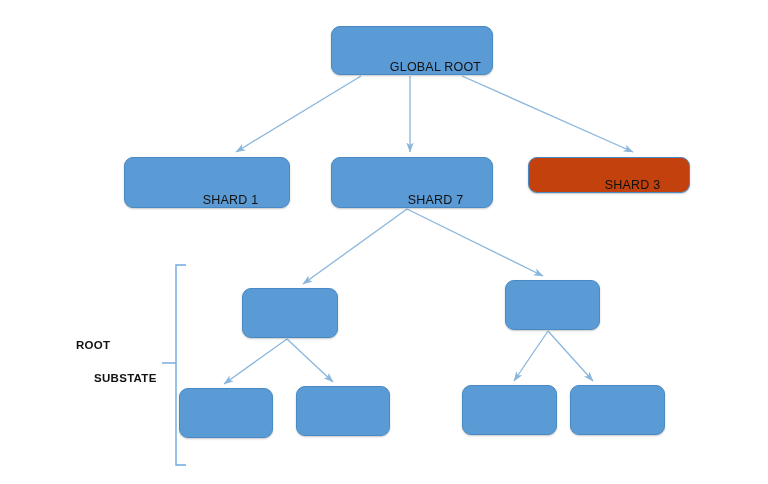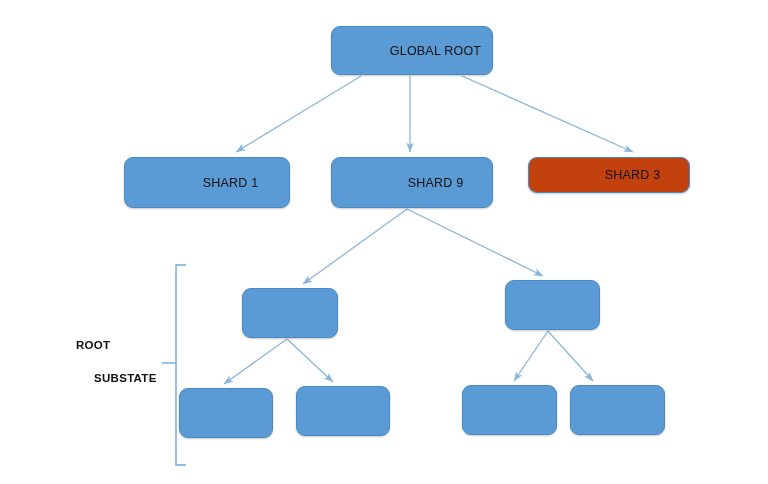--- a/index.html
+++ b/index.html
@@ -21,21 +21,21 @@
     width: 768px;
     height: 484px;
   }
   .node {
     position: absolute;
     box-sizing: border-box;
     background: #5B9BD5;
     border: 1px solid #4A8AC4;
     border-radius: 9px;
     display: flex;
-    align-items: center;
+    align-items: flex-end;
     justify-content: center;
     color: #111111;
     font-size: 12.5px;
     letter-spacing: 0.2px;
     font-family: "Liberation Sans", sans-serif;
     box-shadow: 0 1px 2px rgba(0,0,0,0.22);
     padding-left: 47px;
   }
   .node-label {
     pointer-events: none;
@@ -89,21 +89,21 @@
 
   <div class="node" style="left: 331px; top: 26px; width: 162px; height: 49px; background: rgb(91, 155, 213); border-color: rgb(74, 138, 196); color: rgb(17, 17, 17);">
     <span class="node-label">GLOBAL ROOT</span>
   </div>
 
   <div class="node" style="left: 124px; top: 157px; width: 166px; height: 51px; background: rgb(91, 155, 213); border-color: rgb(74, 138, 196); color: rgb(17, 17, 17);">
     <span class="node-label">SHARD 1</span>
   </div>
 
   <div class="node" style="left: 331px; top: 157px; width: 162px; height: 51px; background: rgb(91, 155, 213); border-color: rgb(74, 138, 196); color: rgb(17, 17, 17);">
-    <span class="node-label">SHARD 9</span>
+    <span class="node-label">SHARD 7</span>
   </div>
 
   <div class="node" style="left: 528px; top: 157px; width: 162px; height: 36px; background: #c2410c; border-color: rgb(74, 138, 196); color: rgb(17, 17, 17);">
     <span class="node-label">SHARD 3</span>
   </div>
 
   <div class="node" style="left: 242px; top: 288px; width: 96px; height: 50px; background: rgb(91, 155, 213); border-color: rgb(74, 138, 196); color: rgb(17, 17, 17);">
     <span class="node-label"></span>
   </div>
 

